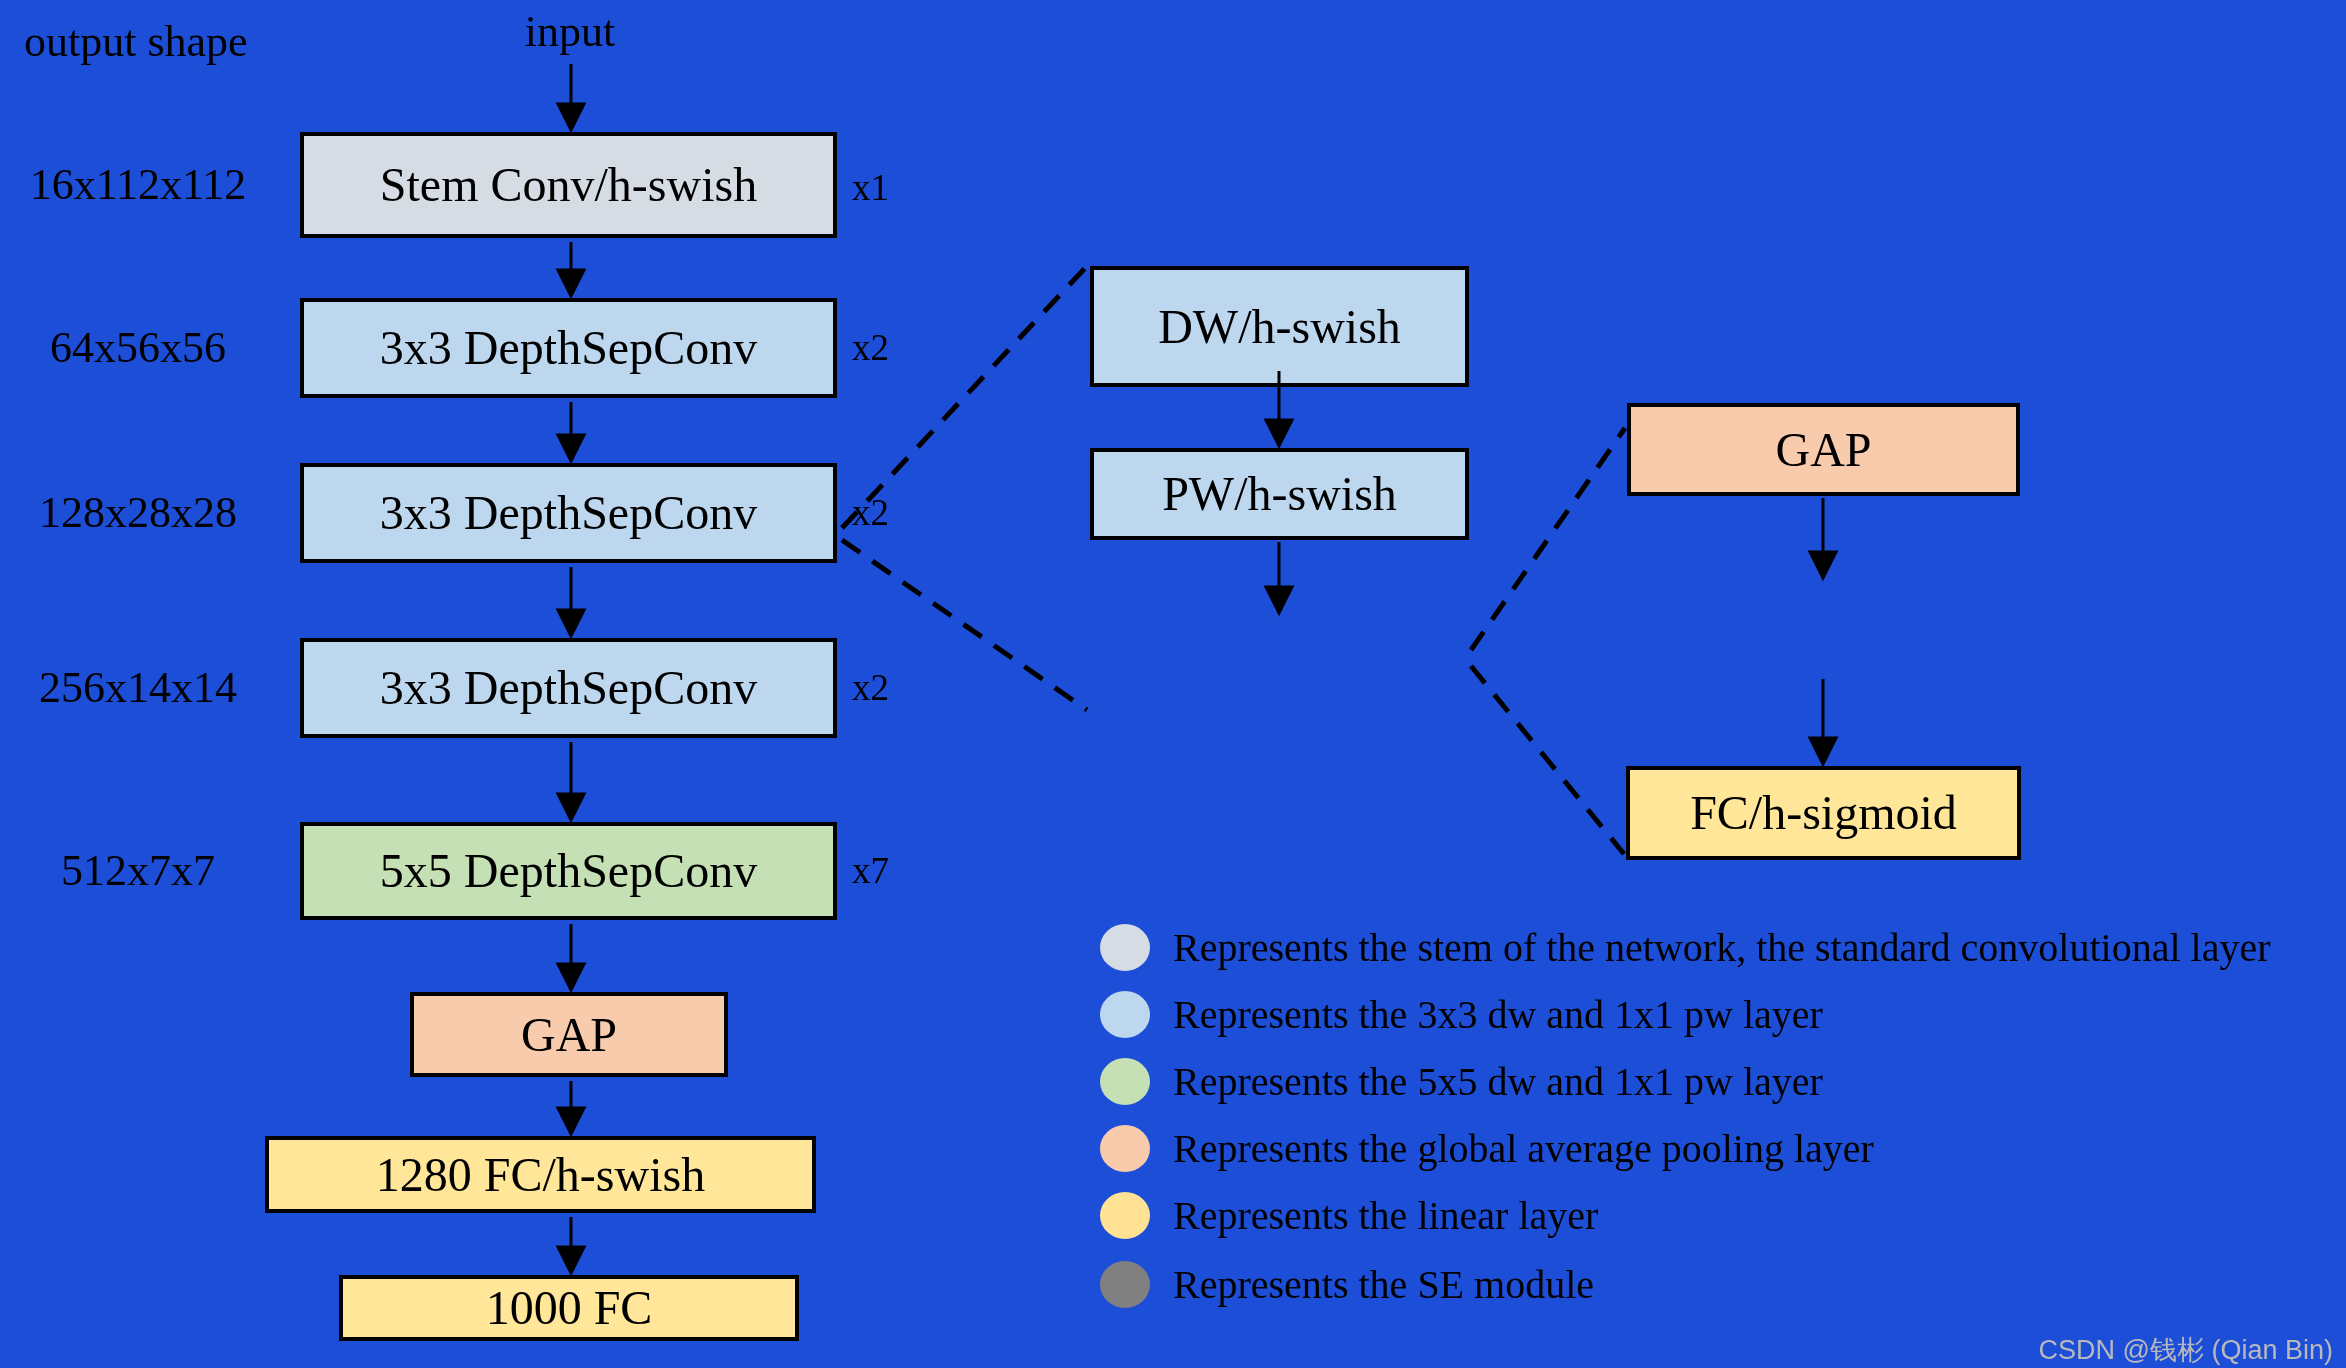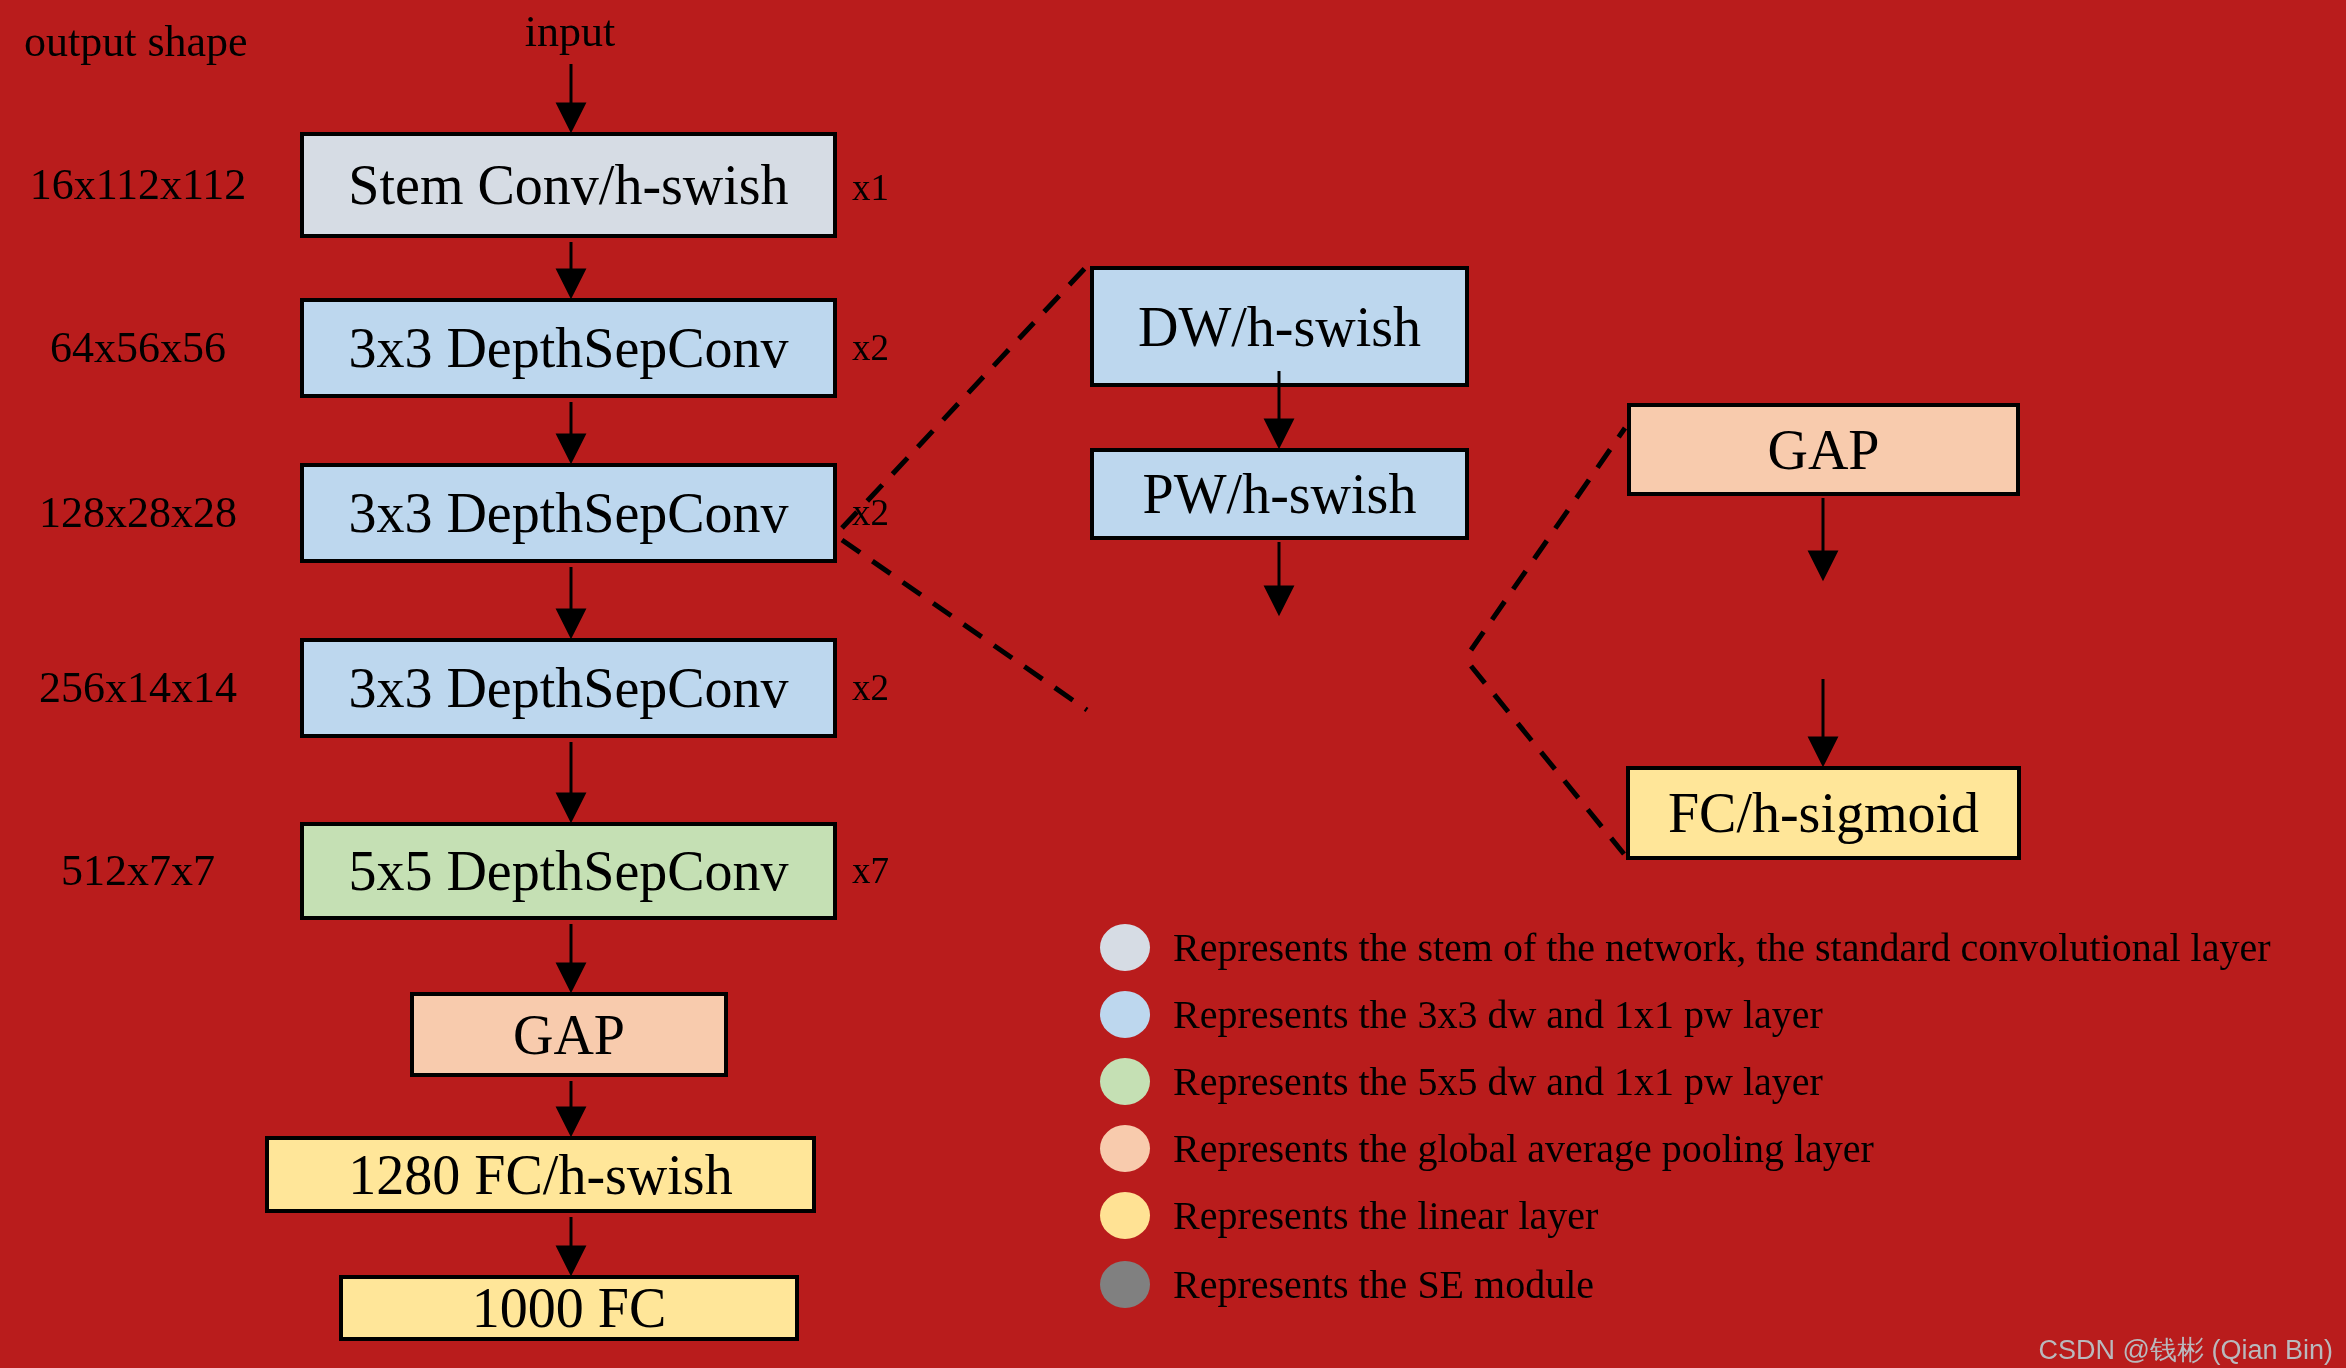--- a/index.html
+++ b/index.html
@@ -1,23 +1,23 @@
 <!DOCTYPE html>
 <html><head>
 <meta charset="utf-8">
 <style>
   html,body { margin:0; padding:0; background:#ffffff; }
   #stage {
-    position:relative; width:2346px; height:1368px; background:#b91c1c;
+    position:relative; width:2346px; height:1368px; background:#1d4ed8;
     font-family:"Liberation Serif", serif; color:#000; overflow:hidden;
   }
   .box {
     position:absolute; box-sizing:border-box; border:4px solid #000;
     display:flex; align-items:center; justify-content:center;
-    font-size:56px; line-height:1; text-align:center;
+    font-size:48px; line-height:1; text-align:center;
   }
   
   #box-stem    { left:300px; top:132px;  width:537px; height:106px; }
   #box-dsc1    { left:300px; top:298px;  width:537px; height:100px; }
   #box-dsc2    { left:300px; top:463px;  width:537px; height:100px; }
   #box-dsc3    { left:300px; top:638px;  width:537px; height:100px; }
   #box-dsc5    { left:300px; top:822px;  width:537px; height:98px;  }
   #box-gap     { left:410px; top:992px;  width:318px; height:85px;  }
   #box-fc1280  { left:265px; top:1136px; width:551px; height:77px;  }
   #box-fc1000  { left:339px; top:1275px; width:460px; height:66px;  }

